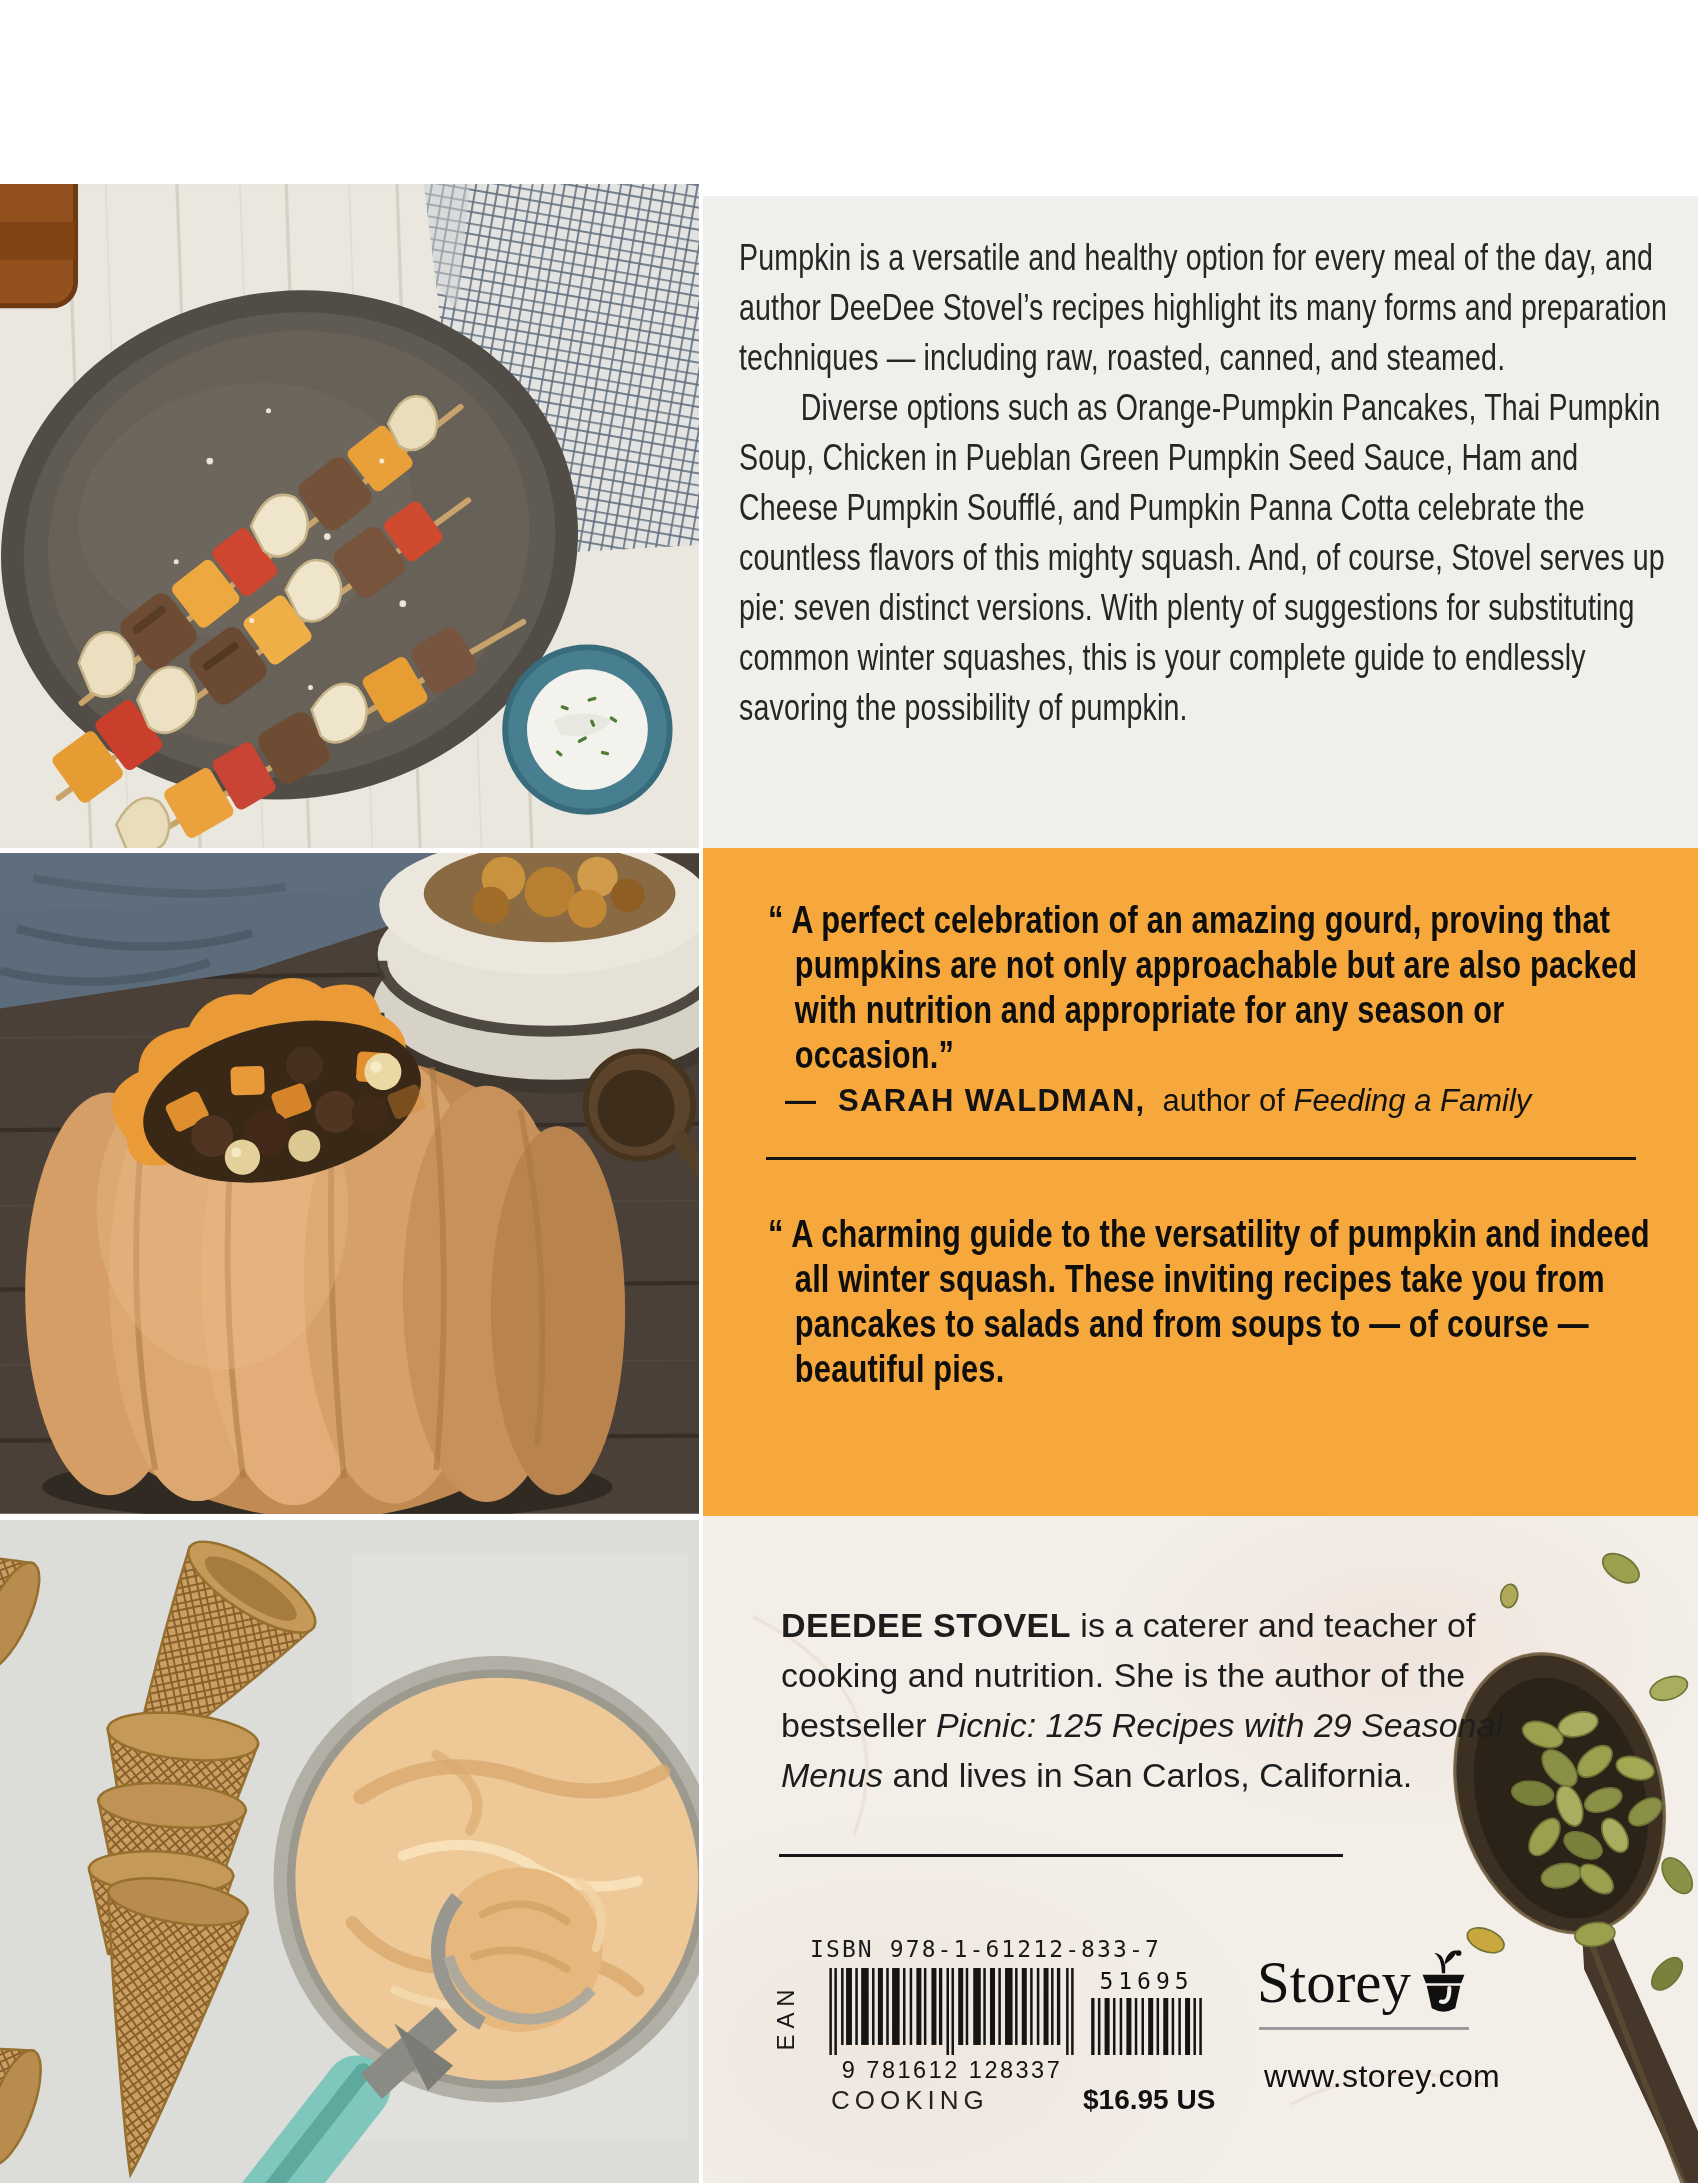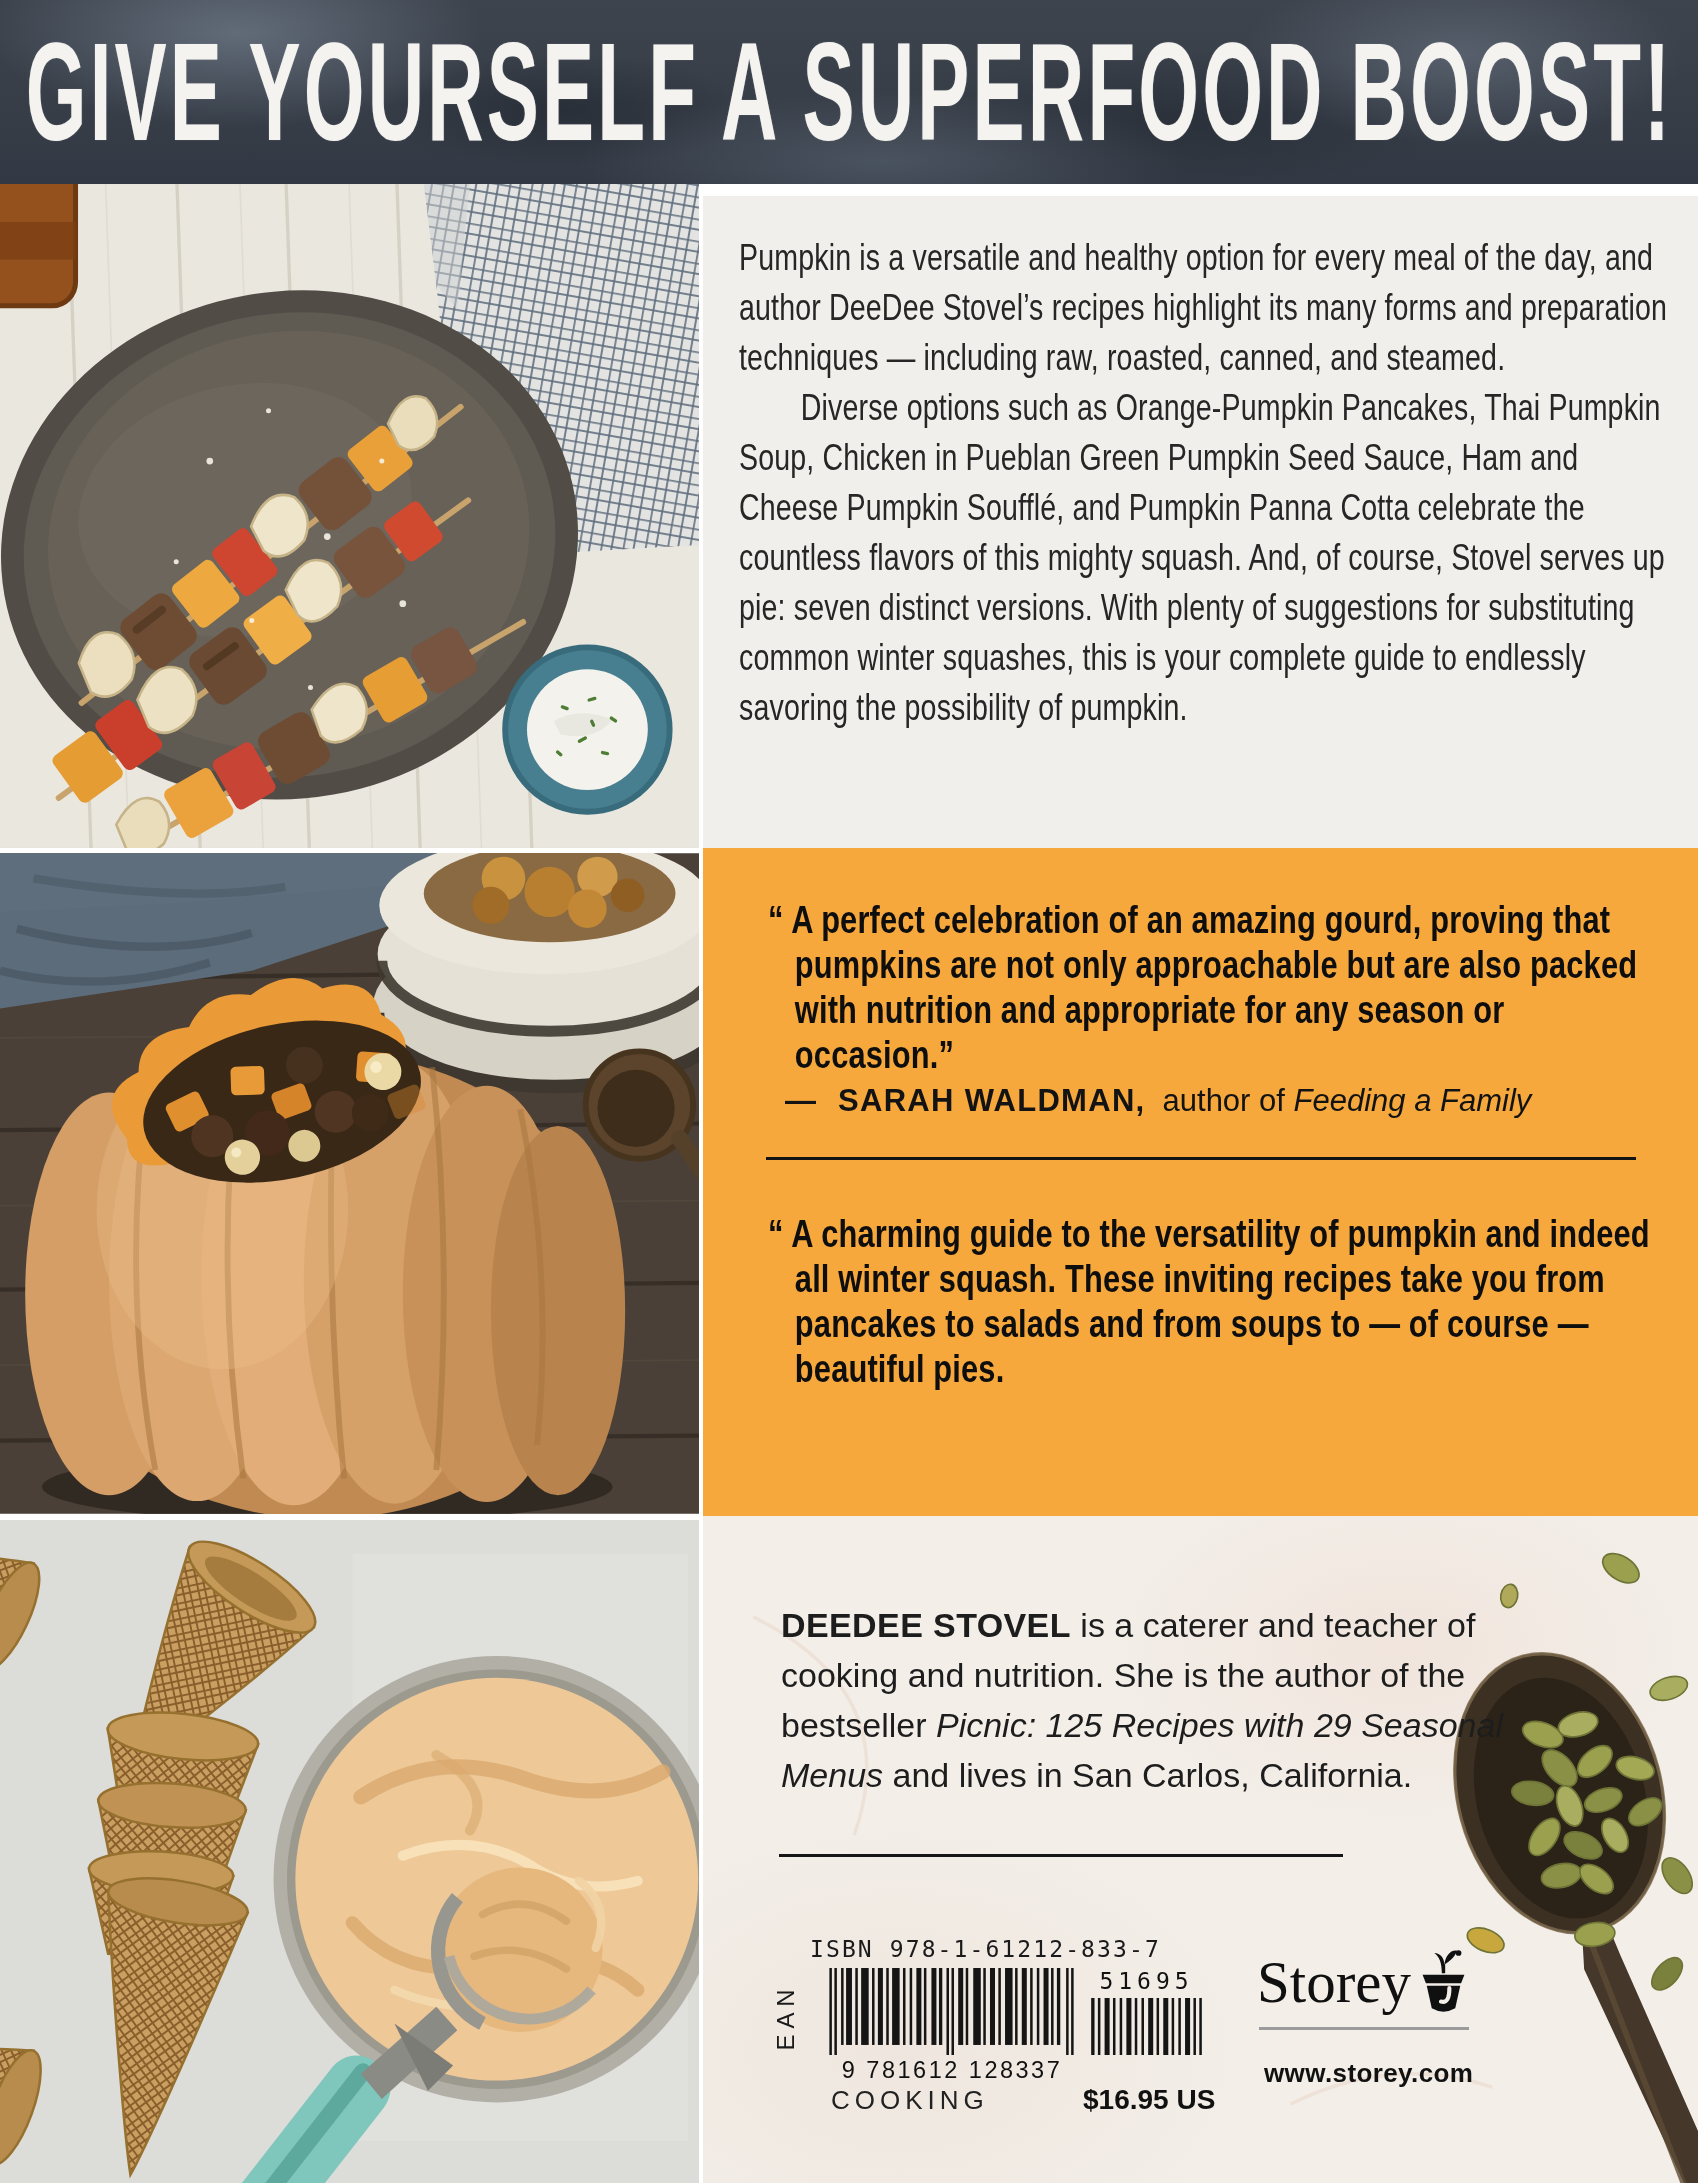--- a/index.html
+++ b/index.html
@@ -82,31 +82,28 @@
       font-family:Liberation Sans, sans-serif; font-size:23.5px; letter-spacing:2.5px; color:#111; }
   .addon-digits { position:absolute; left:388px; top:452px; width:111px; text-align:center;
       font-family:"DejaVu Sans Mono", monospace; font-size:23px; letter-spacing:5px; color:#111; }
   .barcode-addon { position:absolute; left:388px; top:482px; }
   .category { position:absolute; left:128px; top:569px; font-size:26px; letter-spacing:5px; color:#222;text-align:center; }
   .price { position:absolute; left:380px; top:568px; font-size:28px; font-weight:bold; color:#111; }
   .storey { position:absolute; left:554px; top:430px; display:flex; align-items:flex-start; }
   .storey-word { font-family:Liberation Serif, serif; font-size:59px; line-height:72px; color:#101010; }
   .storey-pot { margin-left:8.4px; margin-top:1.7px; }
   .storey-rule { position:absolute; left:556px; top:511px; width:210px; height:3.4px; background:#9b9b9b; }
-  .website { position:absolute; left:561px; top:542px; font-size:26px; font-weight:bold; color:#111; letter-spacing:0.4px; }
+  .website { position:absolute; left:561px; top:542px; font-size:32px; font-weight:normal; color:#111; letter-spacing:0.4px; }
   .seeds-overlay { position:absolute; left:0; top:0; }
 </style>
 </head>
 <body>
 
 <div class="page">
 
-  <div class="header">
-    <div class="header-title">GIVE YOURSELF A SUPERFOOD BOOST!</div>
-  </div>
 
   <div class="photo" id="photo1">
     <svg width="699" height="664" viewBox="0 0 833 791" xmlns="http://www.w3.org/2000/svg">
       <defs>
         <pattern id="check" width="26" height="26" patternUnits="userSpaceOnUse" patternTransform="rotate(10)">
           <rect width="26" height="26" fill="#e3e4e2"></rect>
           <path d="M0 1 H26 M0 13 H26" stroke="#5f6d7c" stroke-width="2.4" opacity=".85"></path>
           <path d="M1 0 V26 M13 0 V26" stroke="#5f6d7c" stroke-width="2.4" opacity=".85"></path>
         </pattern>
       </defs>

